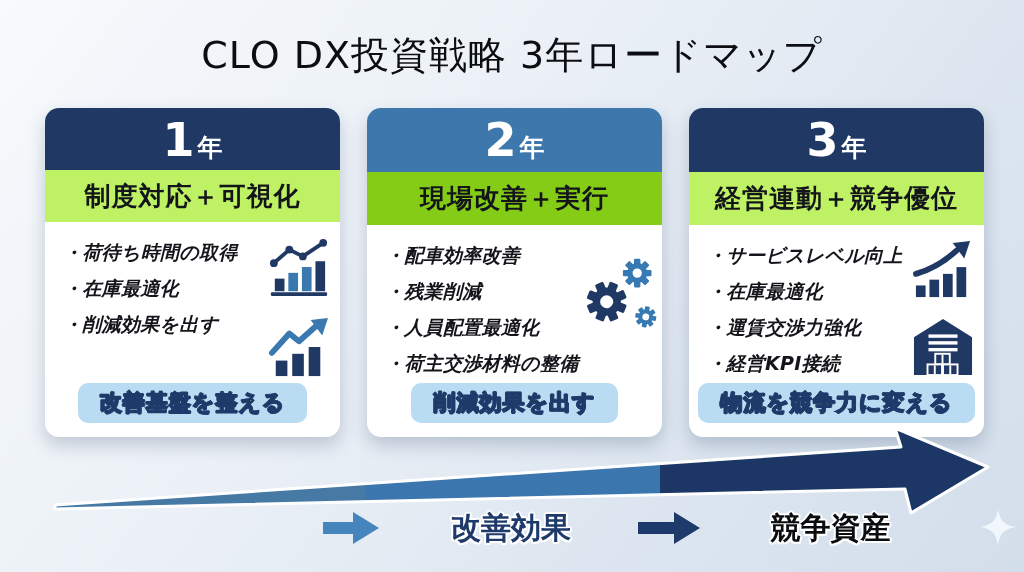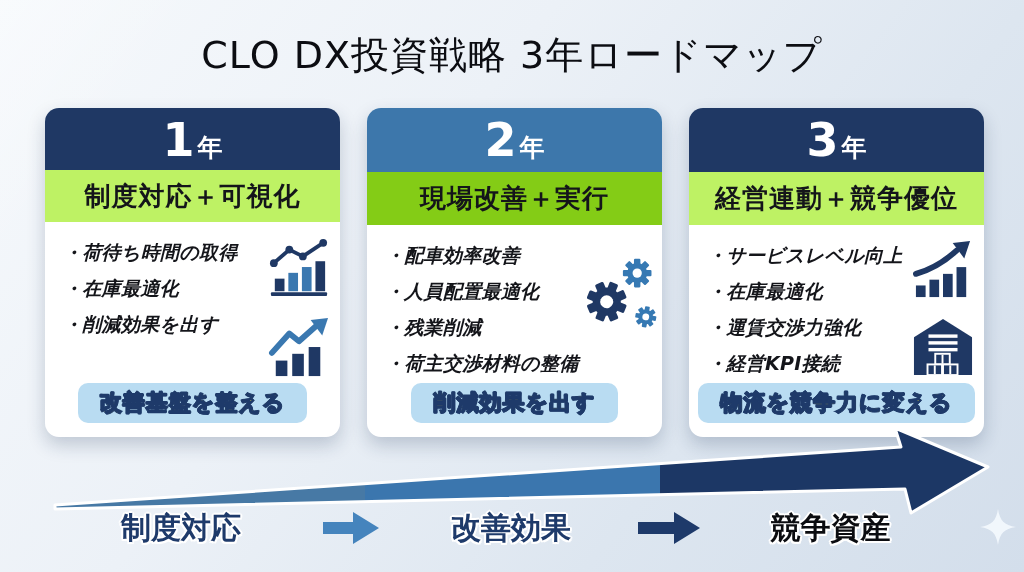--- a/index.html
+++ b/index.html
@@ -115,22 +115,22 @@
 
     <div class="card">
       <div class="card-header header-blue">
         <span class="year-num">2</span>
         <span class="year-suffix">年</span>
       </div>
       <div class="card-subtitle sub-blue">現場改善＋実行</div>
       <div class="card-body">
         <ul class="bullets">
           <li>・配車効率改善</li>
+          <li>・残業削減</li>
           <li>・人員配置最適化</li>
-          <li>・残業削減</li>
           <li>・荷主交渉材料の整備</li>
         </ul>
         <div class="icon-col">
           <span class="ic" style="margin-top:14px;">
             <svg width="80" height="92" viewBox="0 0 84 92">
               <defs>
                 <g id="gear">
                   <circle r="14" fill="currentColor"></circle>
                   <g fill="currentColor">
                     <rect x="-4.5" y="-20" width="9" height="9" rx="1.5"></rect>
@@ -214,21 +214,20 @@
       </defs>
       <g clip-path="url(#wedgeClip)">
         <rect x="0" y="0" width="365" height="147" fill="#4779a5"></rect>
         <rect x="365" y="0" width="295" height="147" fill="#3b76ae"></rect>
         <rect x="660" y="0" width="364" height="147" fill="#1c3765"></rect>
       </g>
       <path d="M55,80 L901,22 L895,3 L988,42 L911,88 L905,64 L55,84 Z" fill="none" stroke="#ffffff" stroke-width="3" stroke-linejoin="round"></path>
     </svg>
   </div>
 
-  <div class="phase-label phase-navy phase-1">制度対応</div>
   <span class="phase-arrow phase-arrow-1">
     <svg width="56" height="32" viewBox="0 0 56 32">
       <path d="M0,10 h30 v-10 l26,16 l-26,16 v-10 h-30 z" fill="#4584bd"></path>
     </svg>
   </span>
   <div class="phase-label phase-navy phase-2">改善効果</div>
   <span class="phase-arrow phase-arrow-2">
     <svg width="62" height="32" viewBox="0 0 62 32">
       <path d="M0,10 h36 v-10 l26,16 l-26,16 v-10 h-36 z" fill="#1e3a6a"></path>
     </svg>

